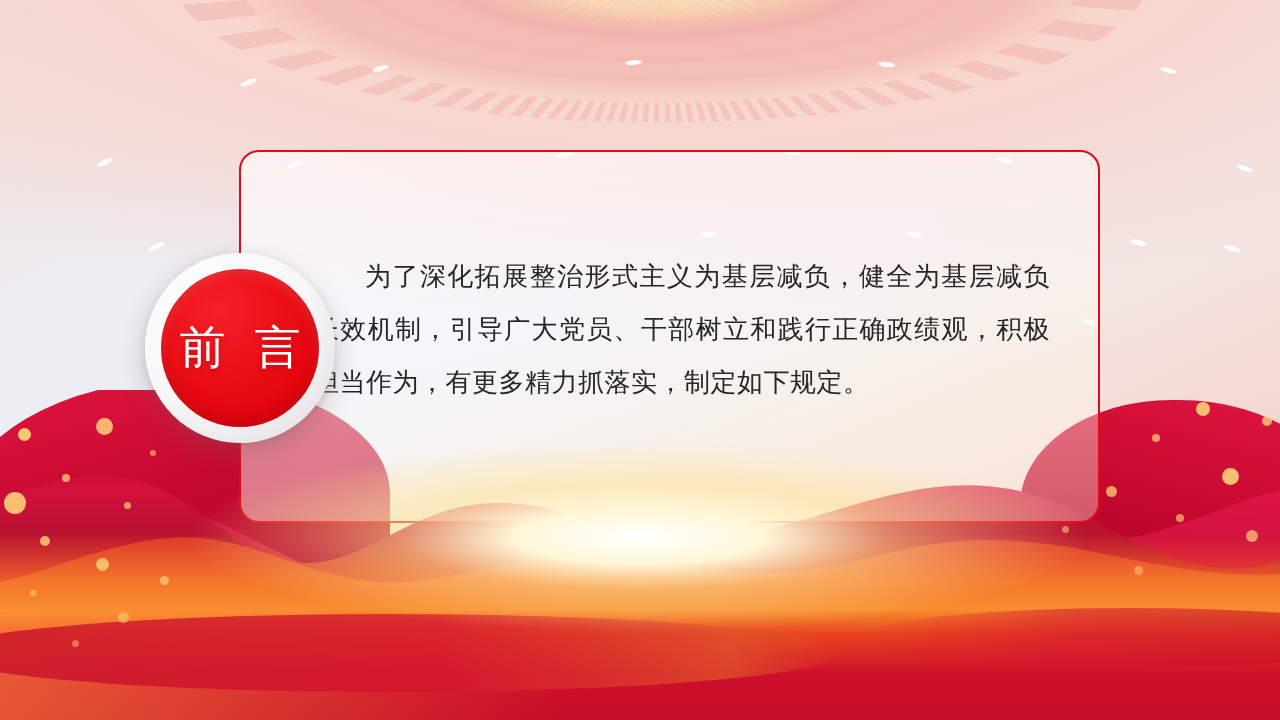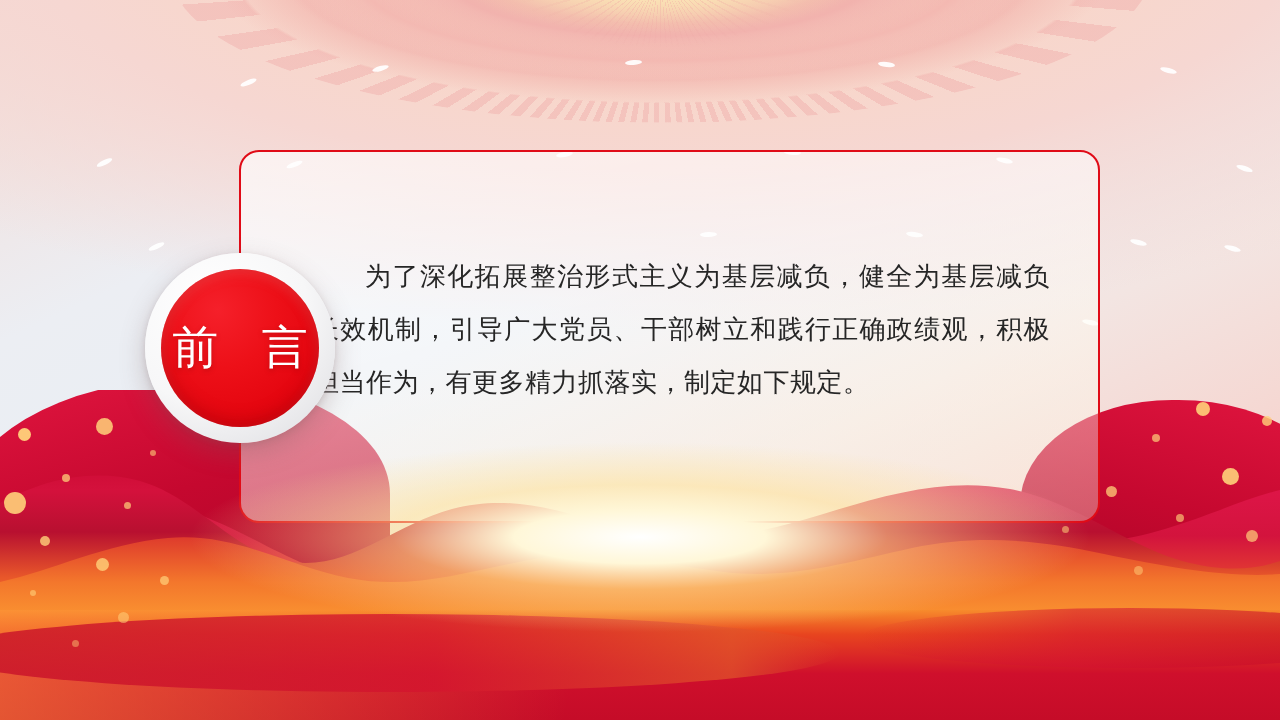--- a/index.html
+++ b/index.html
@@ -141,21 +141,21 @@
   }
   .badge-inner{
     position:absolute;left:16px;top:16px;width:158px;height:158px;
     border-radius:50%;
     background:radial-gradient(circle at 36% 26%,#f5202a 0%,#ed1018 38%,#e4050f 72%,#d40209 100%);
     box-shadow:inset 0 -6px 16px rgba(140,0,8,.35), inset 0 5px 12px rgba(255,140,140,.25);
     display:flex;align-items:center;justify-content:center;
   }
   .badge-text{
     color:#fff;font-size:46px;letter-spacing:8px;text-indent:8px;
-    font-family:Liberation Mono, monospace;
+    font-family:Liberation Sans, sans-serif;
     text-shadow:0 2px 5px rgba(130,0,6,.35);
   }
 </style>
 </head>
 <body>
 
 <div class="slide">
 
   <div class="medallion">
     <div class="med-ring ring-saw"></div>

